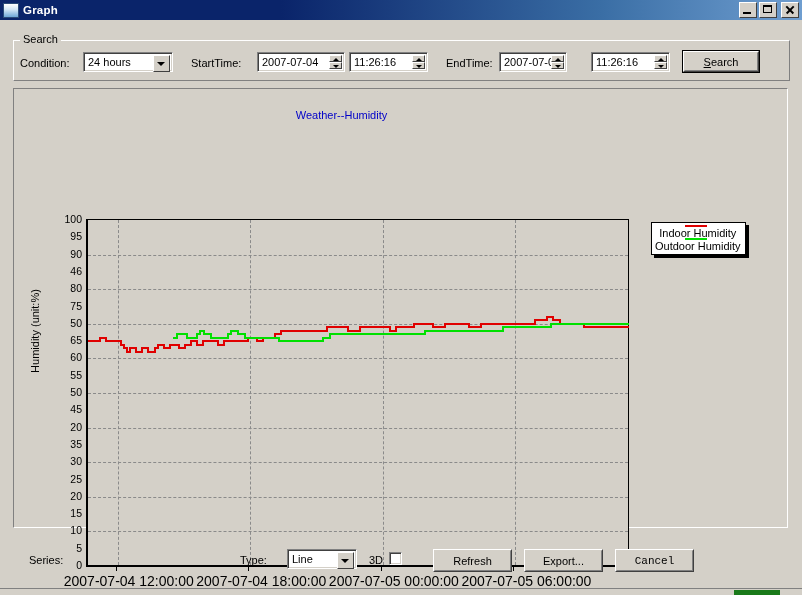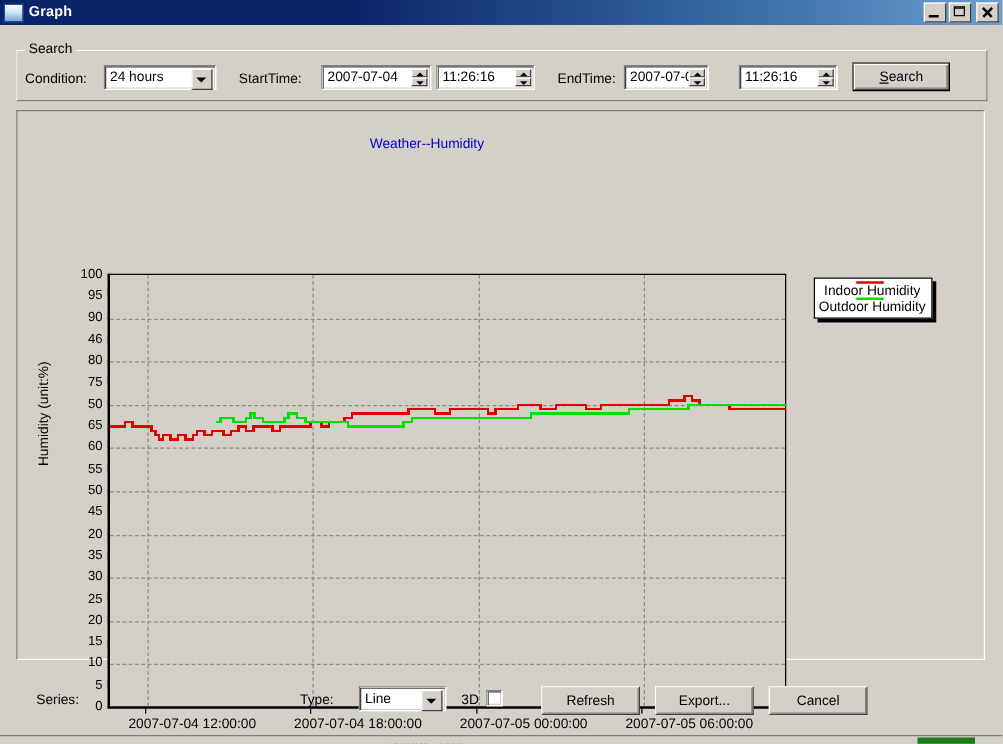--- a/index.html
+++ b/index.html
@@ -131,21 +131,21 @@
   .plot svg{position:absolute;left:0;top:0;}
   .ytick{
     position:absolute;right:0;width:28px;text-align:right;font-size:10.5px;
     line-height:10px;
   }
   .ytickmark{position:absolute;left:72px;width:4px;height:0;border-top:1px solid #000;}
   .ylabel{
     position:absolute;left:-34px;top:236px;width:110px;text-align:center;
     transform:rotate(-90deg);transform-origin:center center;font-size:11px;
   }
-  .xtick{position:absolute;top:484px;font-size:11px;white-space:nowrap;margin-left:39px;}
+  .xtick{position:absolute;top:484px;font-size:14px;white-space:nowrap;}
   .xtickmark{position:absolute;top:478px;width:0;height:4px;border-left:1px solid #000;}
   .xlabel{position:absolute;top:499px;left:0;width:655px;text-align:center;font-size:11px;}
 
   .legend{
     position:absolute;left:637px;top:133px;
     background:#fff;border:1px solid #000;
     box-shadow:3px 3px 0 #000;
     padding:2px 4px 3px 3px;
   }
   .legend .item{display:flex;align-items:center;height:13px;flex-direction:column;}
@@ -346,21 +346,21 @@
     <div class="cbox" style="left:389px;top:16px;"></div>
 
     <div class="btn" style="left:433px;top:13px;width:79px;height:23px;">
       <span class="in"></span>
         <span>Refresh</span>
     </div>
     <div class="btn" style="left:524px;top:13px;width:79px;height:23px;">
       <span class="in"></span>
         <span>Export...</span>
     </div>
-    <div class="btn" style="left:615px;top:13px;width:79px;height:23px;">
+    <div class="btn" style="left:615px;top:13px;width:79px;height:23px;font-family:Liberation Mono, monospace;">
       <span class="in"></span>
         <span>Cancel</span>
     </div>
   </div>
 
   <div class="taskbar">
     <div class="tb-green"></div>
   </div>
 </div>
 

